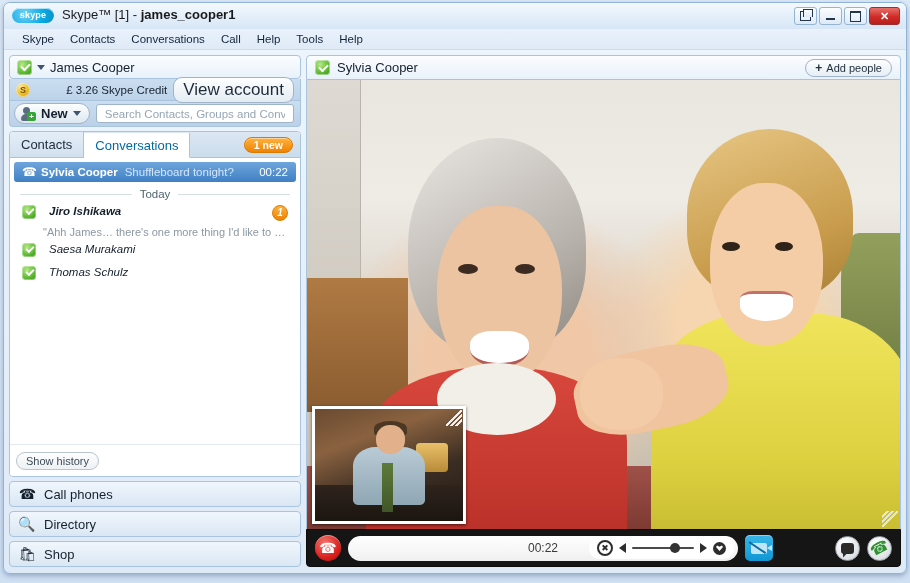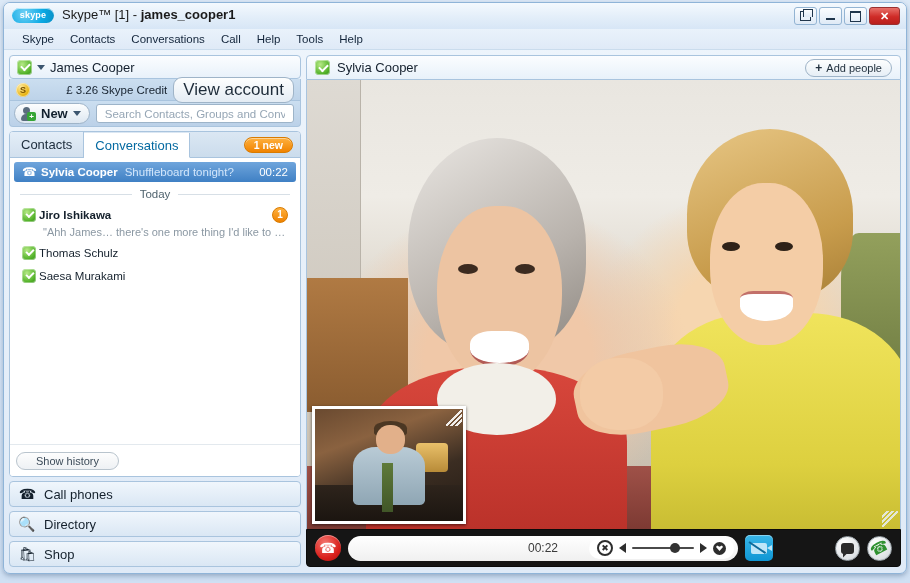--- a/index.html
+++ b/index.html
@@ -221,21 +221,21 @@
   .conv-sel .sub{color:#d2e6fb;}
   .conv-sel .time{margin-left:auto;font-size:11.5px;}
 
   .daysep{
     display:flex;align-items:center;gap:8px;padding:4px 6px 3px 6px;
     font-size:11.5px;color:#51646f;
   }
   .daysep .ln{flex:1;height:1px;background:#d7dfe6;}
 
   .contact{
-    display:flex;align-items:center;gap:3px;padding:2px 8px;min-height:19px;cursor:default;
+    display:flex;align-items:flex-start;gap:13px;padding:2px 8px;min-height:19px;cursor:default;font-style:italic;
   }
   .cst{
     width:14px;height:14px;flex:0 0 14px;border-radius:4px;position:relative;
     background:radial-gradient(circle at 35% 30%,#b6e986,#54b32a 65%,#2f8a12);
     box-shadow:inset 0 0 0 1px rgba(255,255,255,.4);
   }
   .cst:after{
     content:"";position:absolute;left:3.5px;top:3px;width:6px;height:3px;
     border-left:2px solid #fff;border-bottom:2px solid #fff;transform:rotate(-45deg);
   }
@@ -246,21 +246,21 @@
     background:linear-gradient(#ffb13f,#ef8200);border:1px solid #d97b00;
     border-radius:50%;width:14px;height:14px;line-height:13px;text-align:center;
   }
   .cquote{
     font-size:11px;color:#8b98a3;padding:0 8px 3px 29px;
     white-space:nowrap;overflow:hidden;text-overflow:ellipsis;
   }
   .histwrap{padding:6px 0 6px 6px;border-top:1px solid #e3e9ee;background:#fff;}
   .histbtn{
     font-size:11px;color:#3c4b59;background:linear-gradient(#fdfdfd,#eef1f4);
-    border:1px solid #b9c4cd;border-radius:9px;padding:2px 19px;display:inline-block;cursor:default;
+    border:1px solid #b9c4cd;border-radius:9px;padding:2px 9px;display:inline-block;cursor:default;
   }
 
   
   .navbtn{
     height:26px;flex:0 0 26px;display:flex;align-items:center;gap:8px;padding:0 9px;
     background:linear-gradient(#f0f6fc,#dae7f4);
     border:1px solid #a9c4de;border-radius:4px;box-sizing:border-box;
     font-size:13px;color:#14202c;cursor:default;
   }
   .ico{width:17px;height:15px;flex:0 0 17px;display:flex;align-items:center;justify-content:center;font-size:14px;}
@@ -540,26 +540,26 @@
 
          <div class="contact">
            <span class="cst"></span>
            <span class="cname bold">Jiro Ishikawa</span>
            <span class="cbadge">1</span>
          </div>
          <div class="cquote">"Ahh James… there's one more thing I'd like to … "</div>
 
          <div class="contact">
            <span class="cst"></span>
-           <span class="cname">Thomas Schulz</span>
+           <span class="cname">Saesa Murakami</span>
          </div>
 
          <div class="contact">
            <span class="cst"></span>
-           <span class="cname">Saesa Murakami</span>
+           <span class="cname">Thomas Schulz</span>
          </div>
 
        </div>
        <div class="histwrap">
          <span class="histbtn">Show history</span>
        </div>
      </div>
 
      <div class="navbtn">
        <span class="ico">☎</span>

